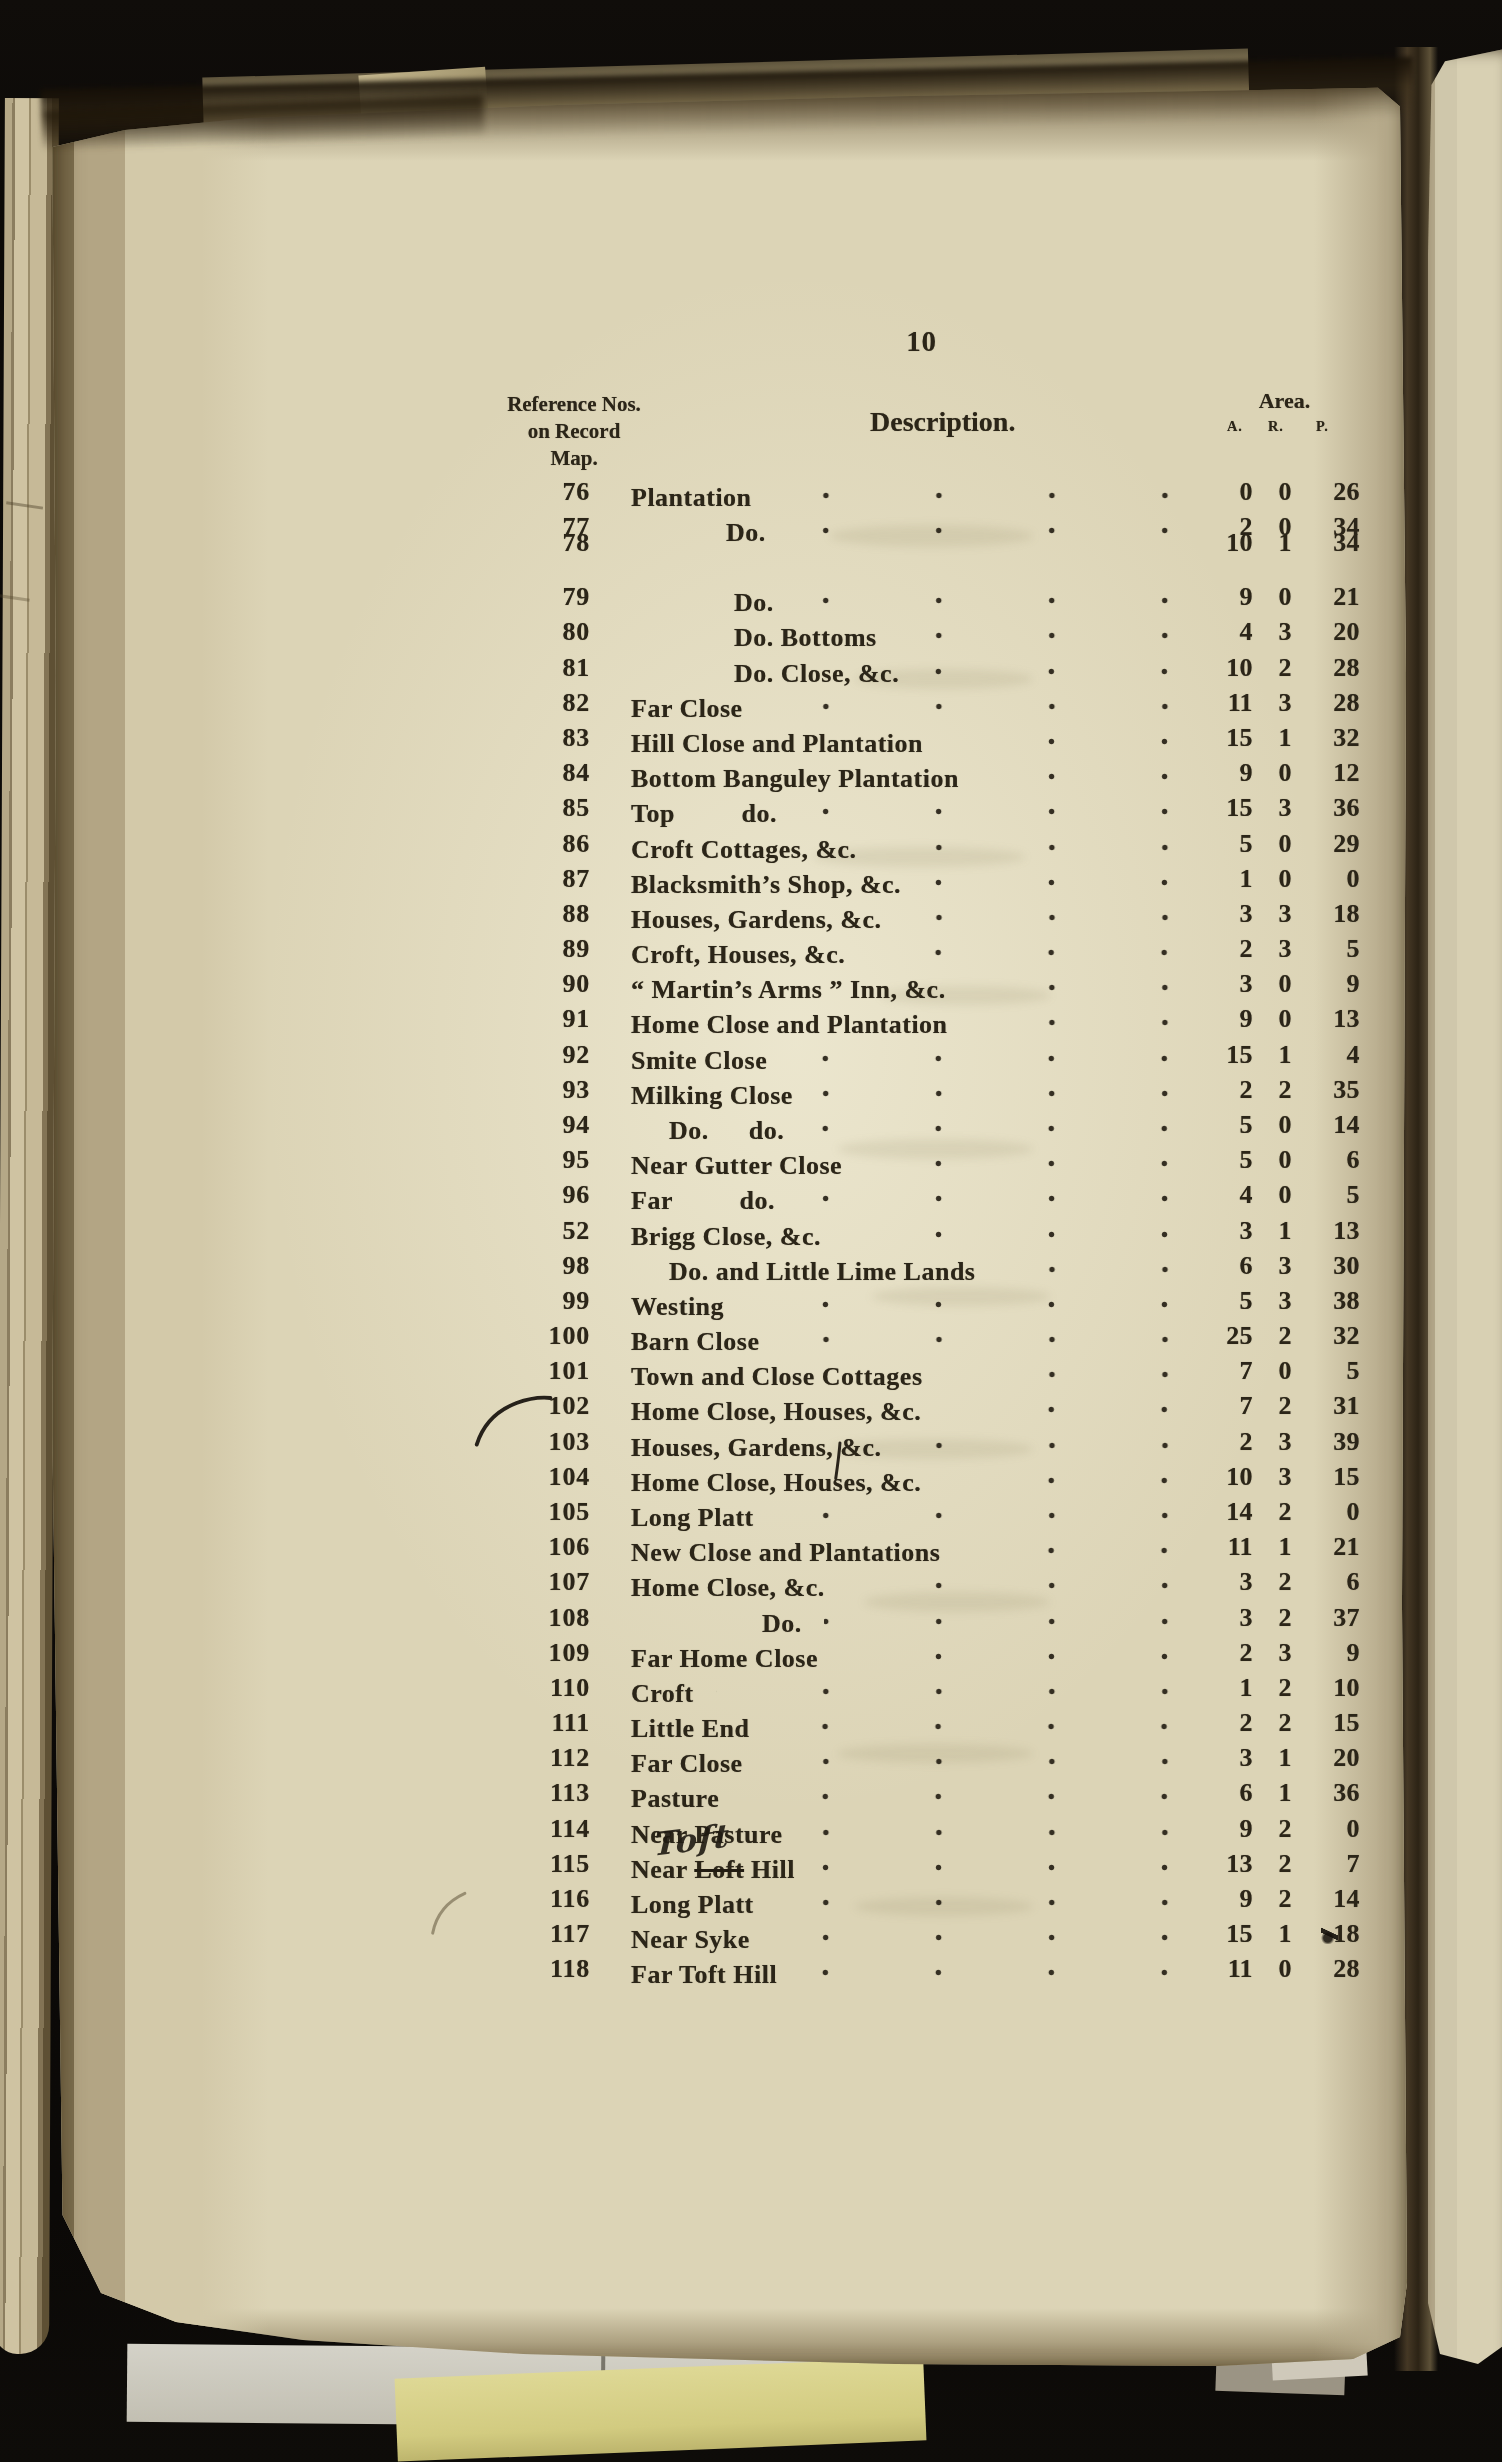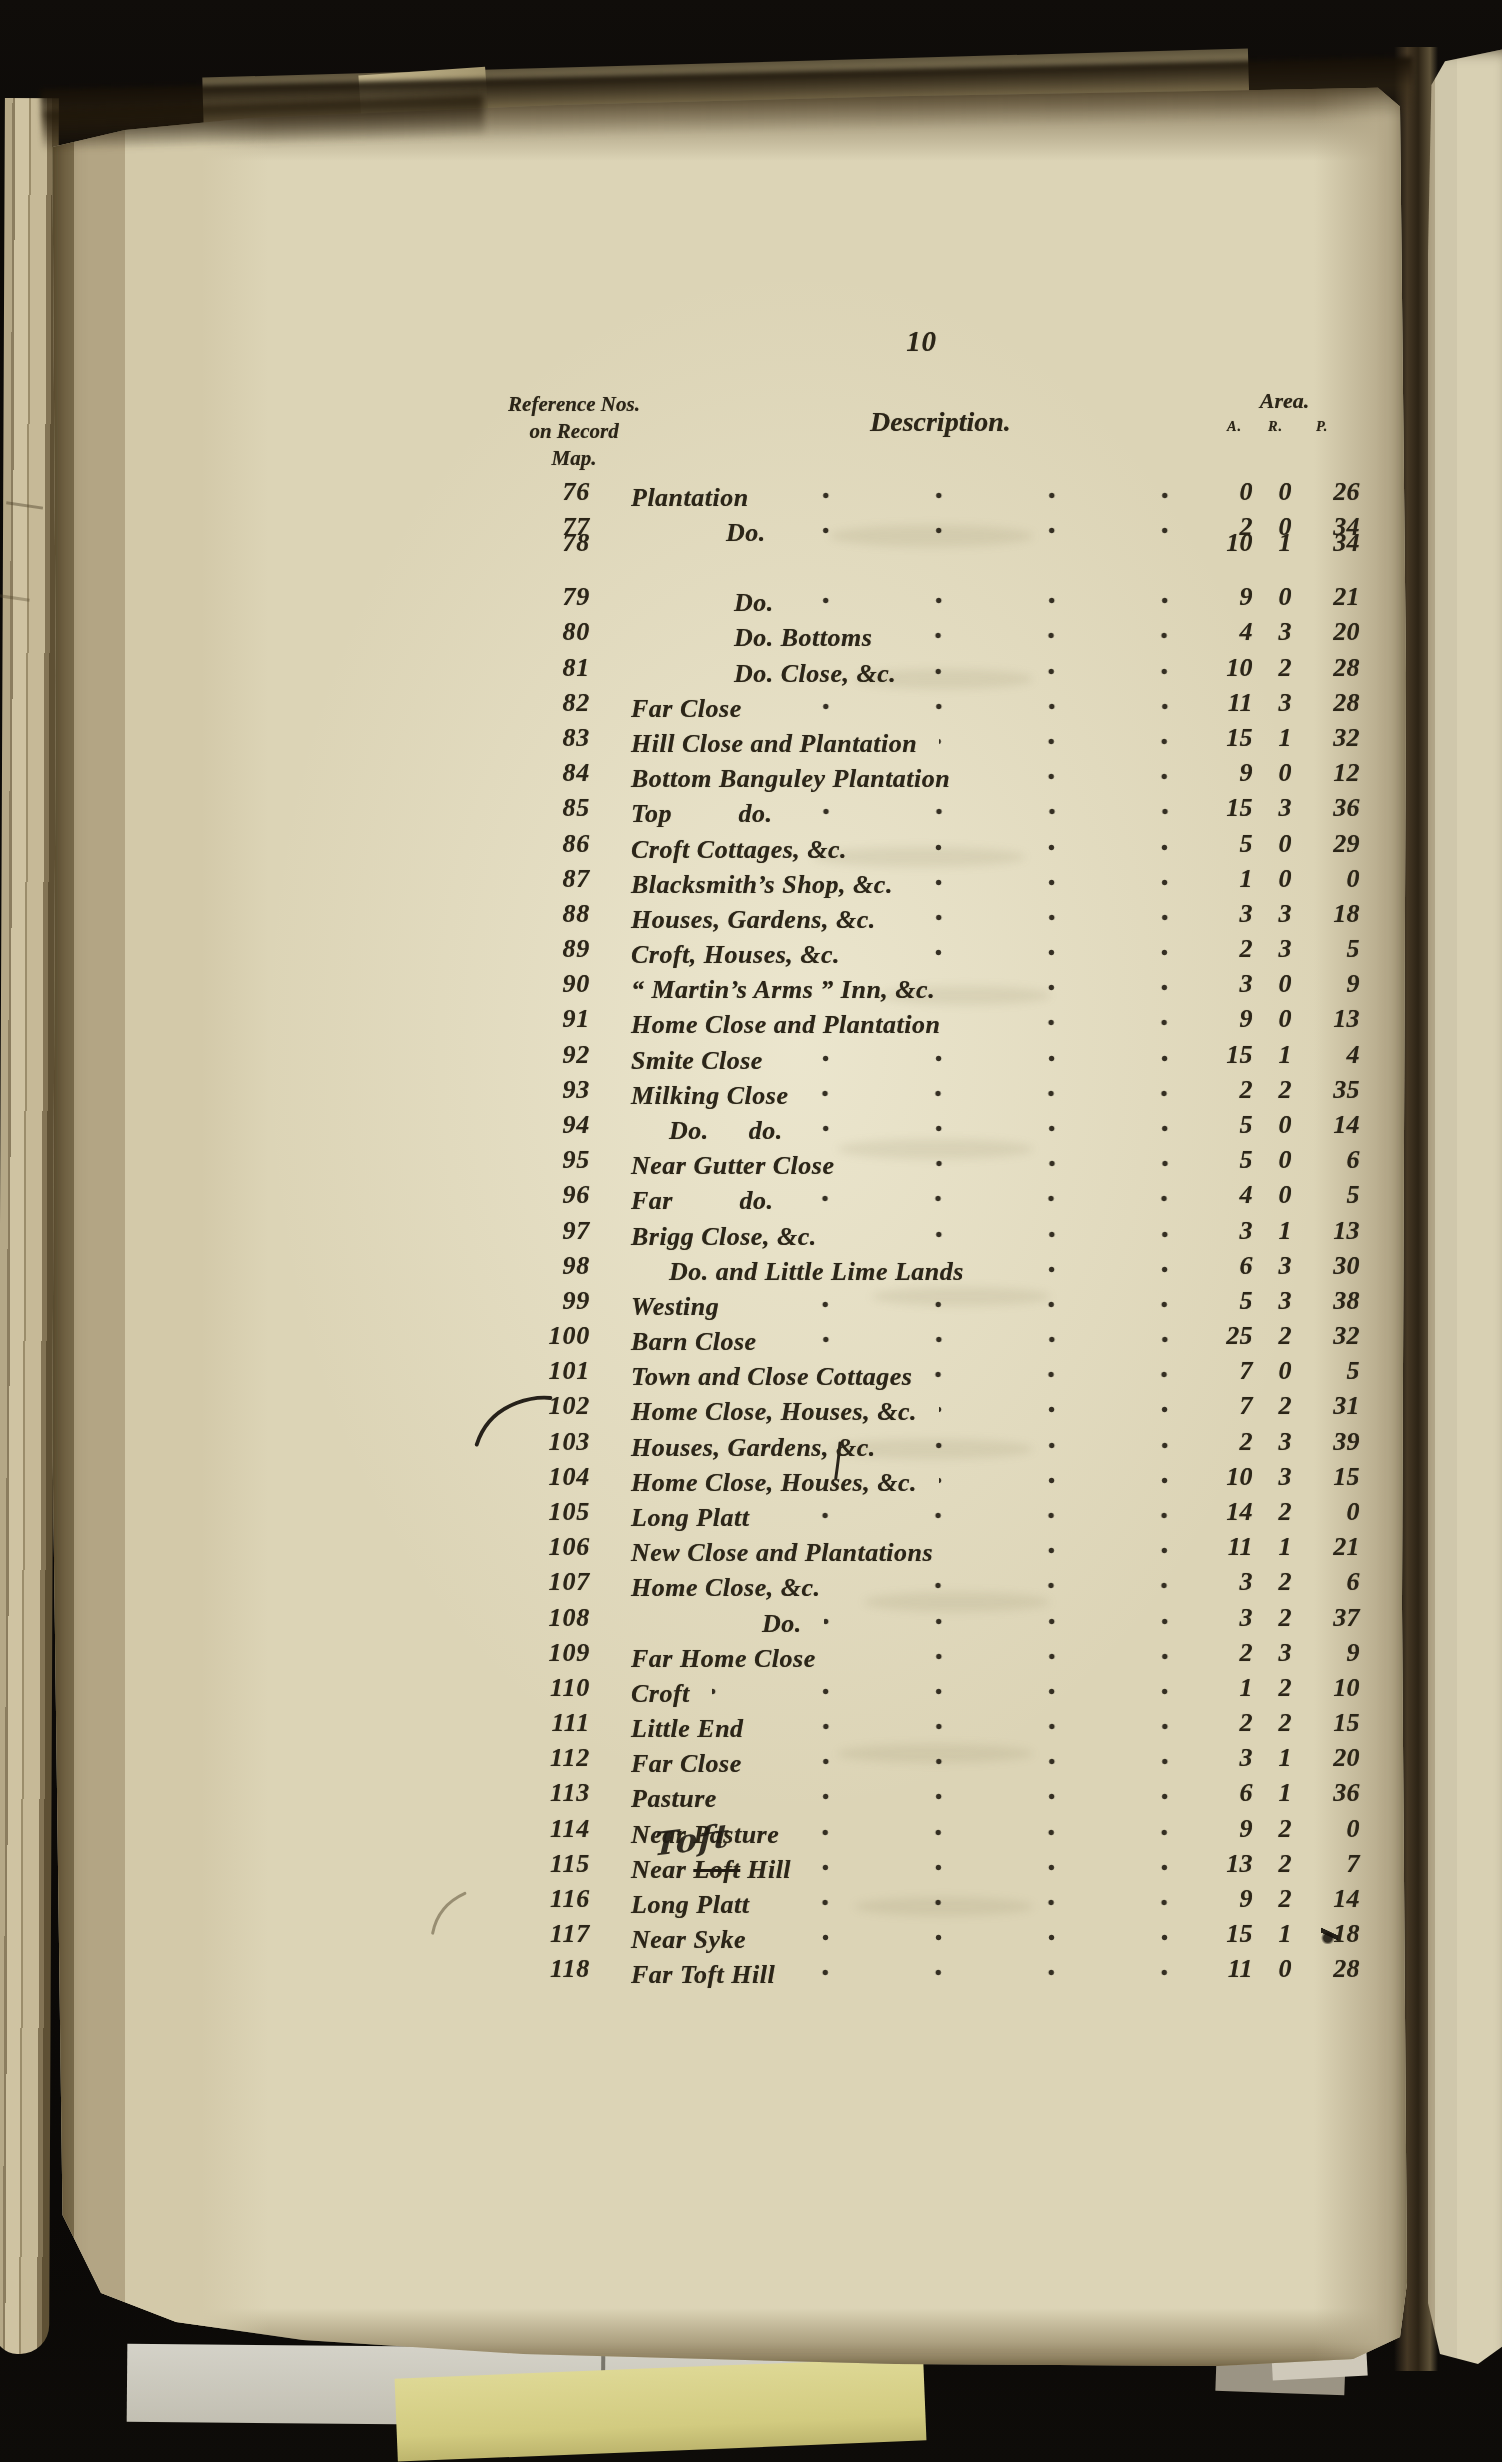--- a/index.html
+++ b/index.html
@@ -42,21 +42,21 @@
   .white-sheet{position:absolute;left:127px;top:2347px;width:732px;height:78px;z-index:2;
       transform:rotate(.5deg);background:linear-gradient(180deg,#d4d2c8,#c2bfb2);}
   .white-sheet:after{content:"";position:absolute;right:254px;top:6.8px;width:4.2px;height:63px;background:rgba(50,45,35,.55);}
   .yellow-sheet{position:absolute;left:396px;top:2368px;width:529px;height:83px;z-index:2;
       transform:rotate(-2.3deg);background:linear-gradient(180deg,#ded895 0%,#d2cb80 70%,#bdb56d 100%);}
   .gray-bit{position:absolute;left:1216px;top:2354px;width:129px;height:39px;z-index:2;
       transform:rotate(2deg);background:#9b9484;}
   .white-bit{position:absolute;left:1272px;top:2349px;width:95px;height:29px;z-index:2;
       transform:rotate(-3deg);background:#cfc9ba;}
   
-  .text-layer{position:absolute;inset:0;z-index:10;font-style:italic;}
+  .text-layer{position:absolute;inset:0;z-index:10;}
   .printed{color:#2b2518;text-shadow:0 0 0.8px rgba(45,38,22,.5);}
   .page-number{position:absolute;left:881px;top:325px;width:81px;text-align:center;
       font-size:29px;font-weight:600;letter-spacing:0.8px;}
   .hdr-ref{position:absolute;left:474px;top:391px;width:200px;text-align:center;
       font-size:21px;line-height:27px;font-weight:600;}
   .hdr-desc{position:absolute;left:870px;top:406px;font-size:28px;font-weight:600;}
   .hdr-area{position:absolute;left:1238px;top:388px;width:93px;text-align:center;font-size:22px;font-weight:600;}
   .hdr-arp{position:absolute;top:418px;font-size:14.4px;font-weight:600;letter-spacing:0.8px;}
   .arp-a{left:1227px;} .arp-r{left:1268px;} .arp-p{left:1316px;}
   .row{position:absolute;left:0;width:1503px;height:36px;font-size:26px;font-weight:600;}
@@ -329,21 +329,21 @@
     <span class="ref">96</span>
     <span class="desc-wrap">
       <span class="desc">Far   do.</span>
       <span class="leader"></span>
     </span>
     <span class="num a">4</span>
     <span class="num r">0</span>
     <span class="num p">5</span>
   </div>
         <div class="row" style="top: 1216px;">
-    <span class="ref">97</span>
+    <span class="ref">52</span>
     <span class="desc-wrap">
       <span class="desc">Brigg Close, &amp;c.</span>
       <span class="leader"></span>
     </span>
     <span class="num a">3</span>
     <span class="num r">1</span>
     <span class="num p">13</span>
   </div>
         <div class="row" style="top: 1251px;">
     <span class="ref">98</span>

